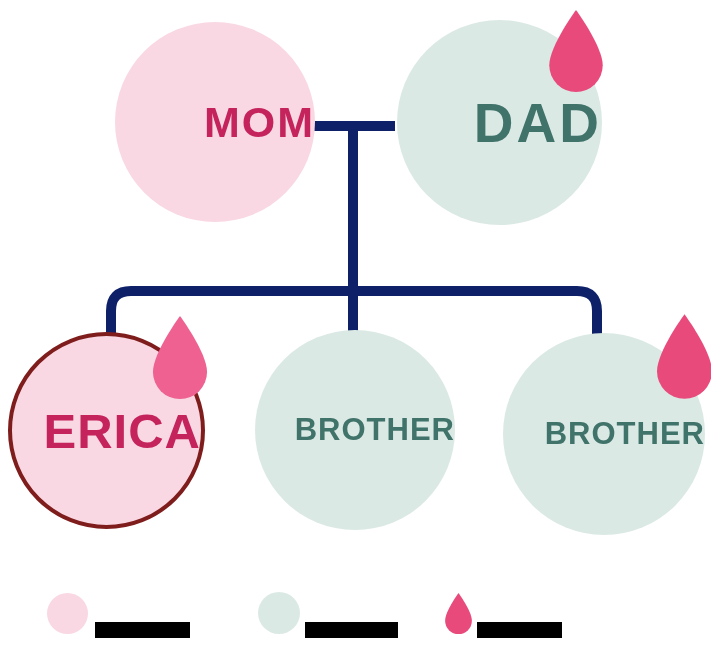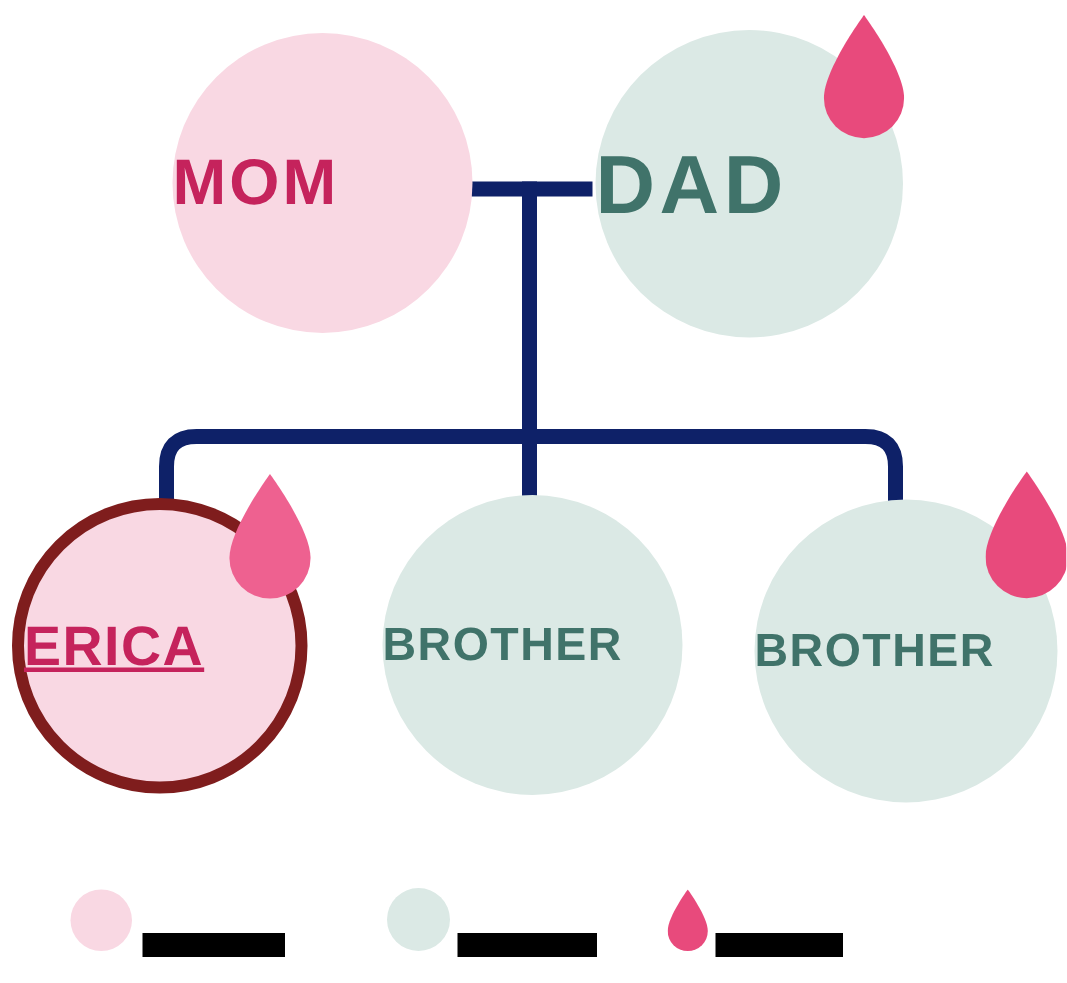--- a/index.html
+++ b/index.html
@@ -3,30 +3,30 @@
 <meta charset="utf-8">
 <style>
   html,body{margin:0;padding:0;background:#ffffff;}
   .canvas{
     position:relative;width:711px;height:655px;background:#ffffff;
     overflow:hidden;font-family:"Liberation Sans",sans-serif;
   }
   .lines{position:absolute;left:0;top:0;pointer-events:none;}
   .node{
     position:absolute;border-radius:50%;
-    display:flex;align-items:center;justify-content:flex-start;
+    display:flex;align-items:center;justify-content:flex-end;
     font-weight:700;text-align:center;
   }
   .node.pink{background:#F9D8E3;color:#C5235C;}
   .node.teal{background:#DBE9E5;color:#40736A;}
   .node.mom{left:115px;top:22px;width:200px;height:200px;font-size:43px;letter-spacing:2px;}
   .node.dad{left:397px;top:20px;width:205px;height:205px;font-size:55px;letter-spacing:3px;}
   .node.erica{
     left:8px;top:332px;width:197px;height:197px;box-sizing:border-box;
-    border:8px solid #7f1d1d;font-size:37px;letter-spacing:1px;text-decoration:underline;
+    border:4px solid #7f1d1d;font-size:49px;letter-spacing:1px;
   }
   .node.bro1{left:255px;top:330px;width:200px;height:200px;font-size:31px;letter-spacing:1px;}
   .node.bro2{left:503px;top:333px;width:202px;height:202px;font-size:31px;letter-spacing:1px;}
   .drop{position:absolute;}
   .drop.dad-drop{left:549px;top:10px;}
   .drop.erica-drop{left:152px;top:316px;}
   .drop.bro2-drop{left:657px;top:314px;}
   .legend{position:absolute;left:0;top:0;width:711px;height:0;}
   .legend-circle{position:absolute;border-radius:50%;}
   .legend-circle.pink{left:47px;top:593px;width:41px;height:41px;background:#F9D8E3;}

